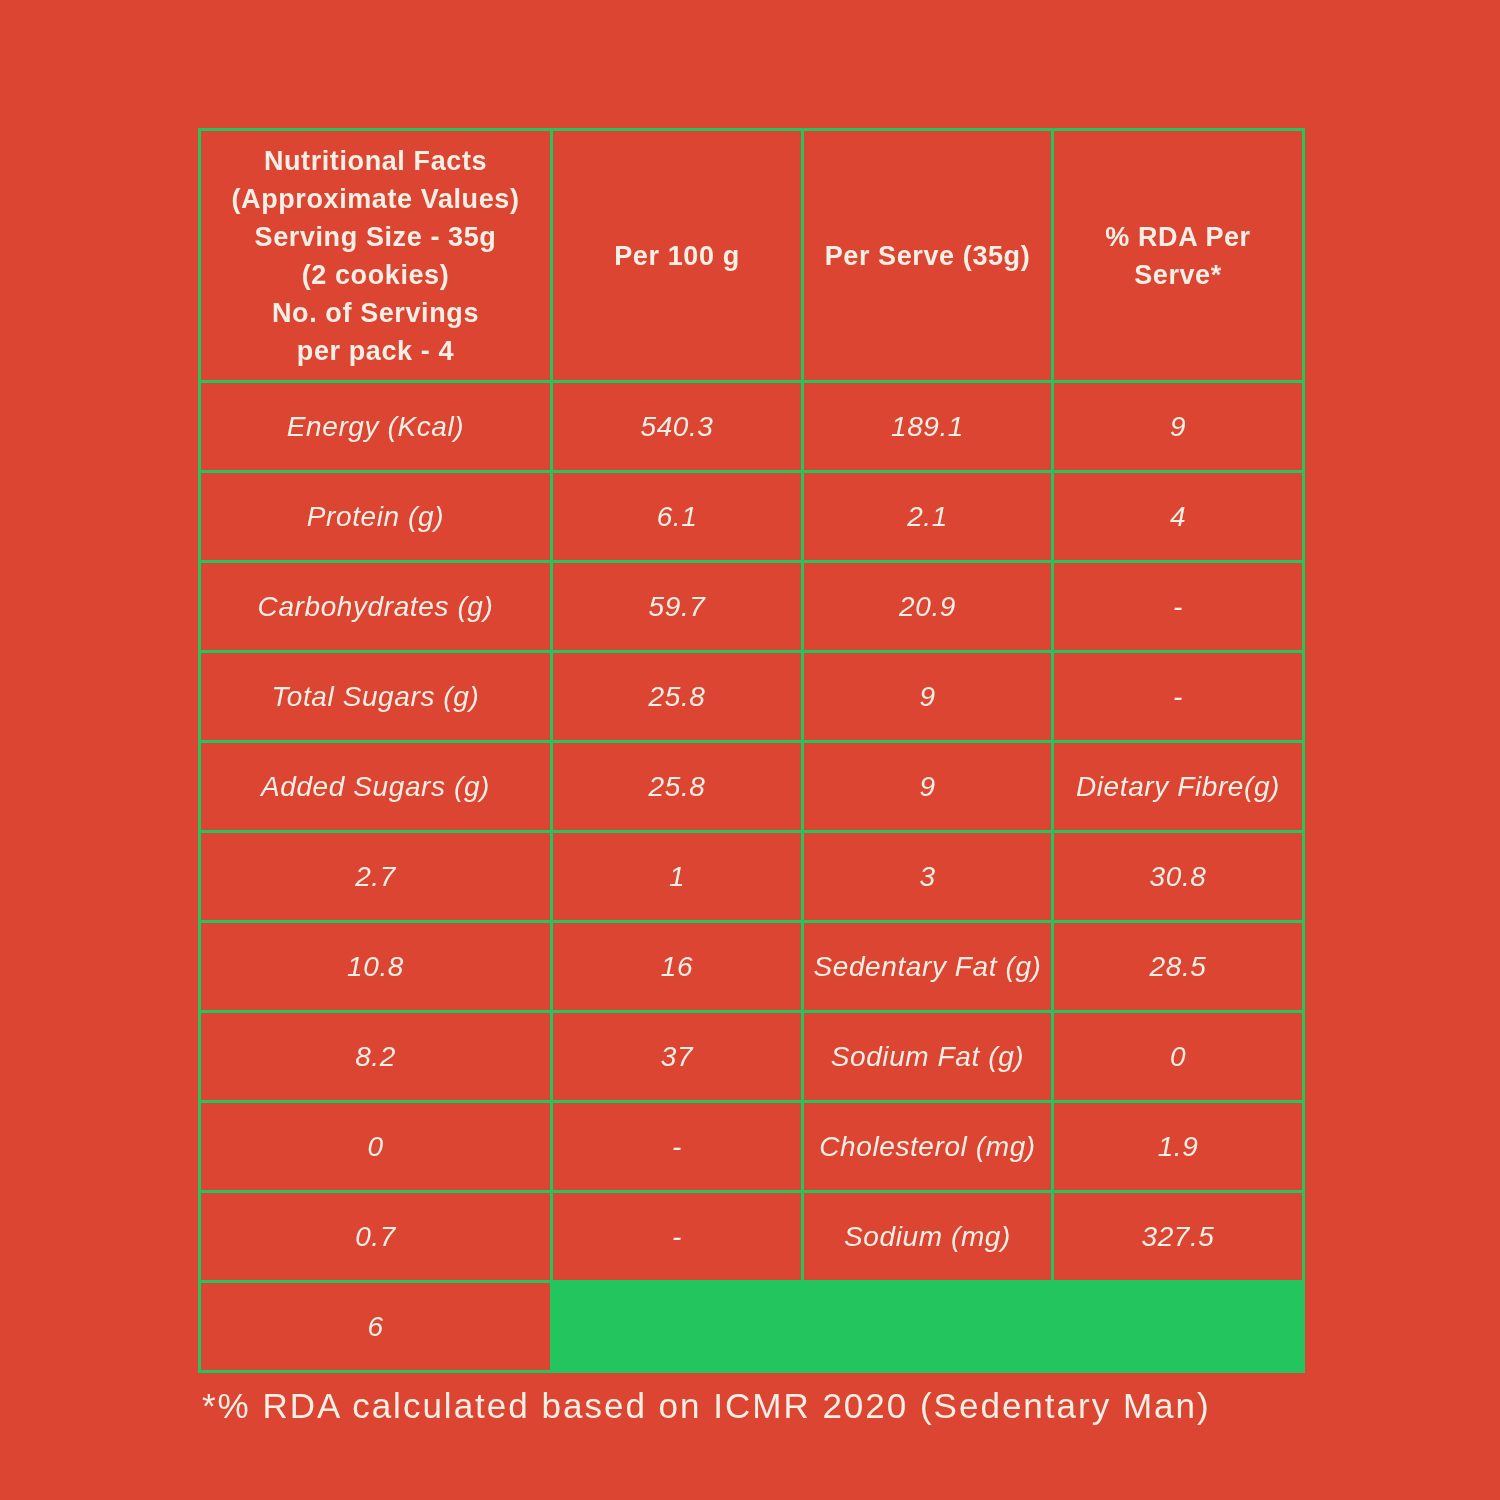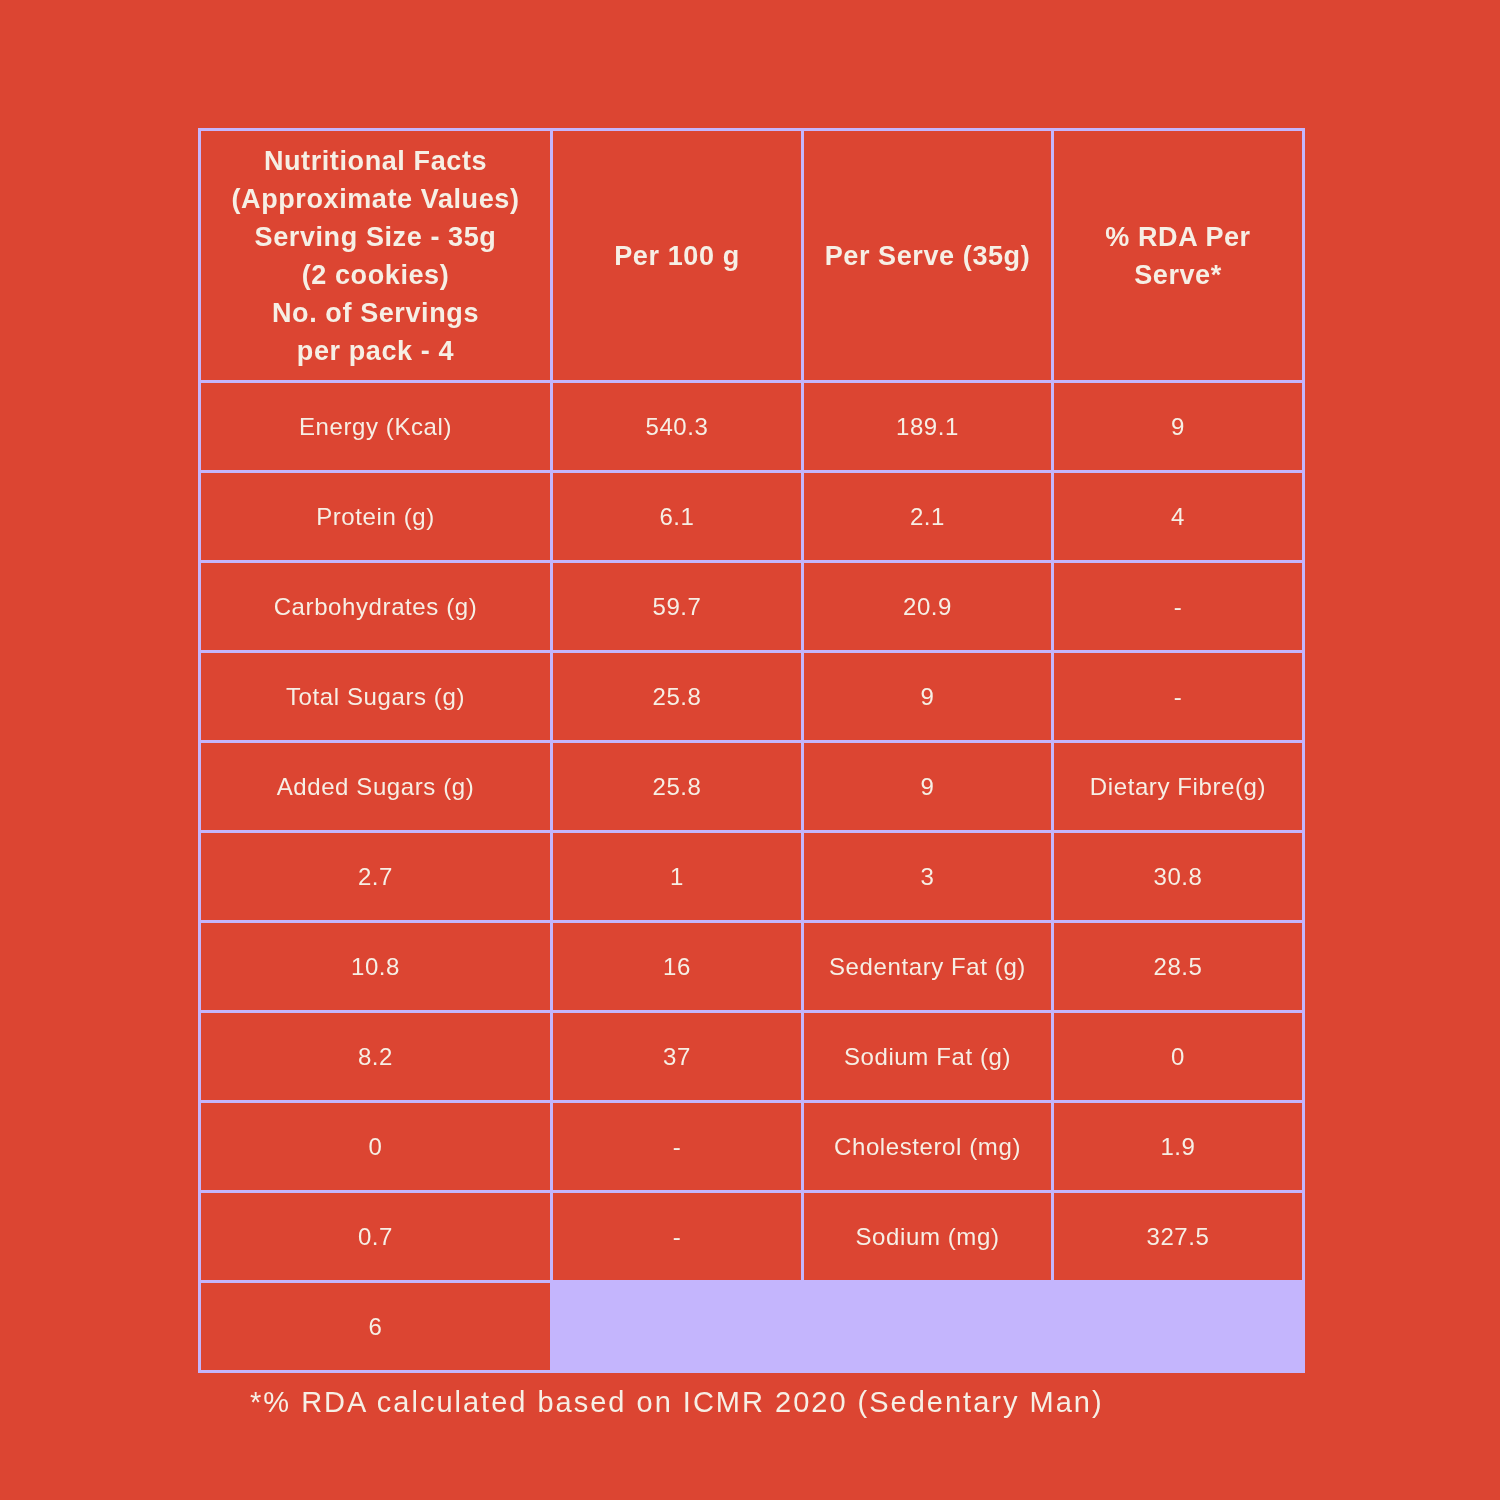--- a/index.html
+++ b/index.html
@@ -8,41 +8,42 @@
     background:#DC4532;
     font-family:"Liberation Sans", sans-serif;
     color:#F6EFE5;
   }
   .nutrition-table{
     position:absolute;left:198px;top:128px;
     display:grid;
     grid-template-columns:349px 248px 247px 248px;
     grid-template-rows:249px repeat(11,87px);
     gap:3px;padding:3px;
-    background:#c4b5fd; 
+    background:#22c55e; 
   }
   .cell{
     background:#DC4532;
     display:flex;align-items:center;justify-content:center;
     text-align:center;
   }
   .hdr{
     font-weight:bold;
     font-size:27px;line-height:38px;
     letter-spacing:0.6px;
     white-space:pre-line;
   }
   .val{
-    font-size:24px;
+    font-size:28px;
     letter-spacing:0.6px;
     white-space:pre-line;
+    font-style:italic;
   }
   .footnote{
     position:absolute;left:202px;top:1386px;
-    font-size:29px;letter-spacing:2px;margin-left:48px;
+    font-size:35px;letter-spacing:2px;
   }
 </style>
 </head>
 <body>
 
 <div class="nutrition-table">
 
   <div class="cell hdr">Nutritional Facts
 (Approximate Values)
 Serving Size - 35g

